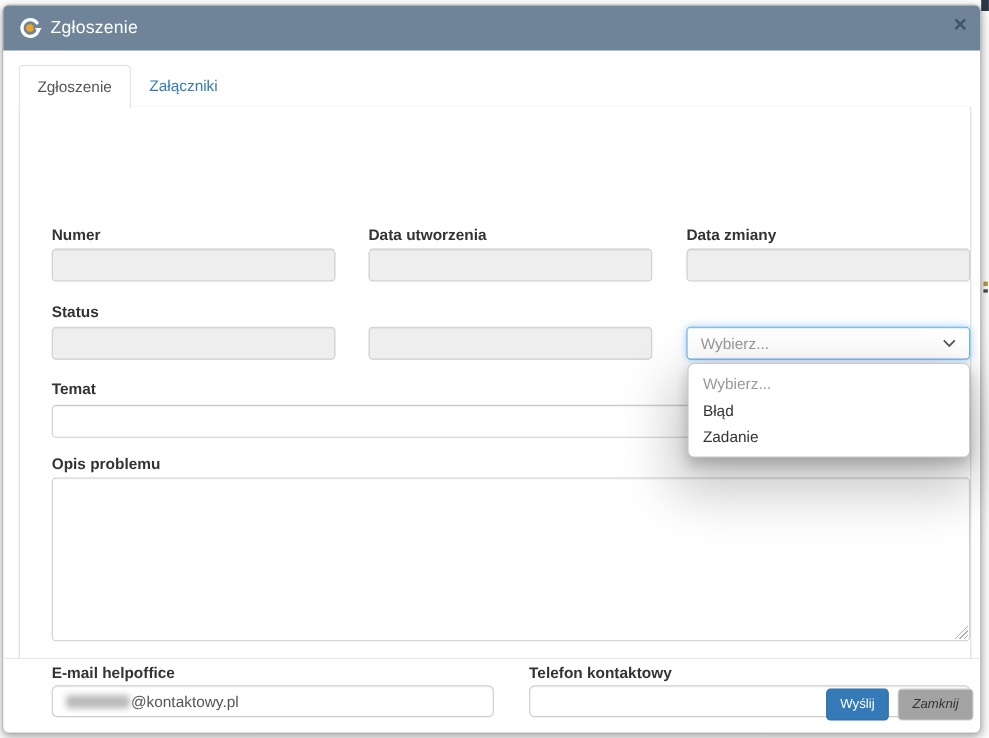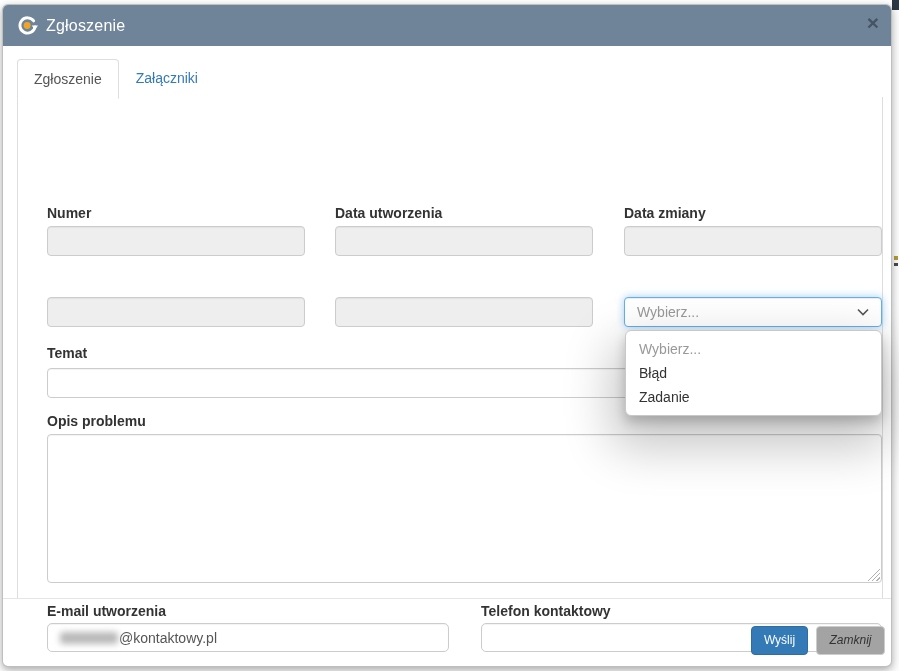--- a/index.html
+++ b/index.html
@@ -201,20 +201,21 @@
 
     <label class="field-label col1 row1-label">Numer</label>
     <input class="txt col1 row1-input disabled" disabled="" value="" style="">
 
     <label class="field-label col2 row1-label">Data utworzenia</label>
     <input class="txt col2 row1-input disabled" disabled="" value="" style="">
 
     <label class="field-label col3 row1-label">Data zmiany</label>
     <input class="txt col3 row1-input disabled" disabled="" value="" style="">
 
+    <label class="field-label col1 row2-label">Status</label>
     <input class="txt col1 row2-input disabled" disabled="" value="" style="">
 
     <input class="txt col2 row2-input disabled" disabled="" value="" style="">
 
     <div class="select">
       <span class="select-value">Wybierz...</span>
       <svg class="select-caret" viewBox="0 0 12 8">
         <polyline points="1,1.5 6,6.5 11,1.5" fill="none" stroke="#555" stroke-width="1.6"></polyline>
       </svg>
     </div>
@@ -225,21 +226,21 @@
       <div class="dropdown-item">Zadanie</div>
     </div>
 
     <label class="field-label temat-label">Temat</label>
     <input class="txt temat-input" value="" style="">
 
     <label class="field-label opis-label">Opis problemu</label>
     <textarea class="opis-textarea" style=""></textarea>
     <div class="resize-handle"></div>
 
-    <label class="field-label email-label">E-mail utworzenia</label>
+    <label class="field-label email-label">E-mail helpoffice</label>
     <div class="email-input">
       <span class="redacted-blob"></span>
       <span>@kontaktowy.pl</span>
     </div>
 
     <label class="field-label telefon-label">Telefon kontaktowy</label>
     <input class="txt telefon-input" value="" style="">
   </div>
 
   <div class="modal-footer">

